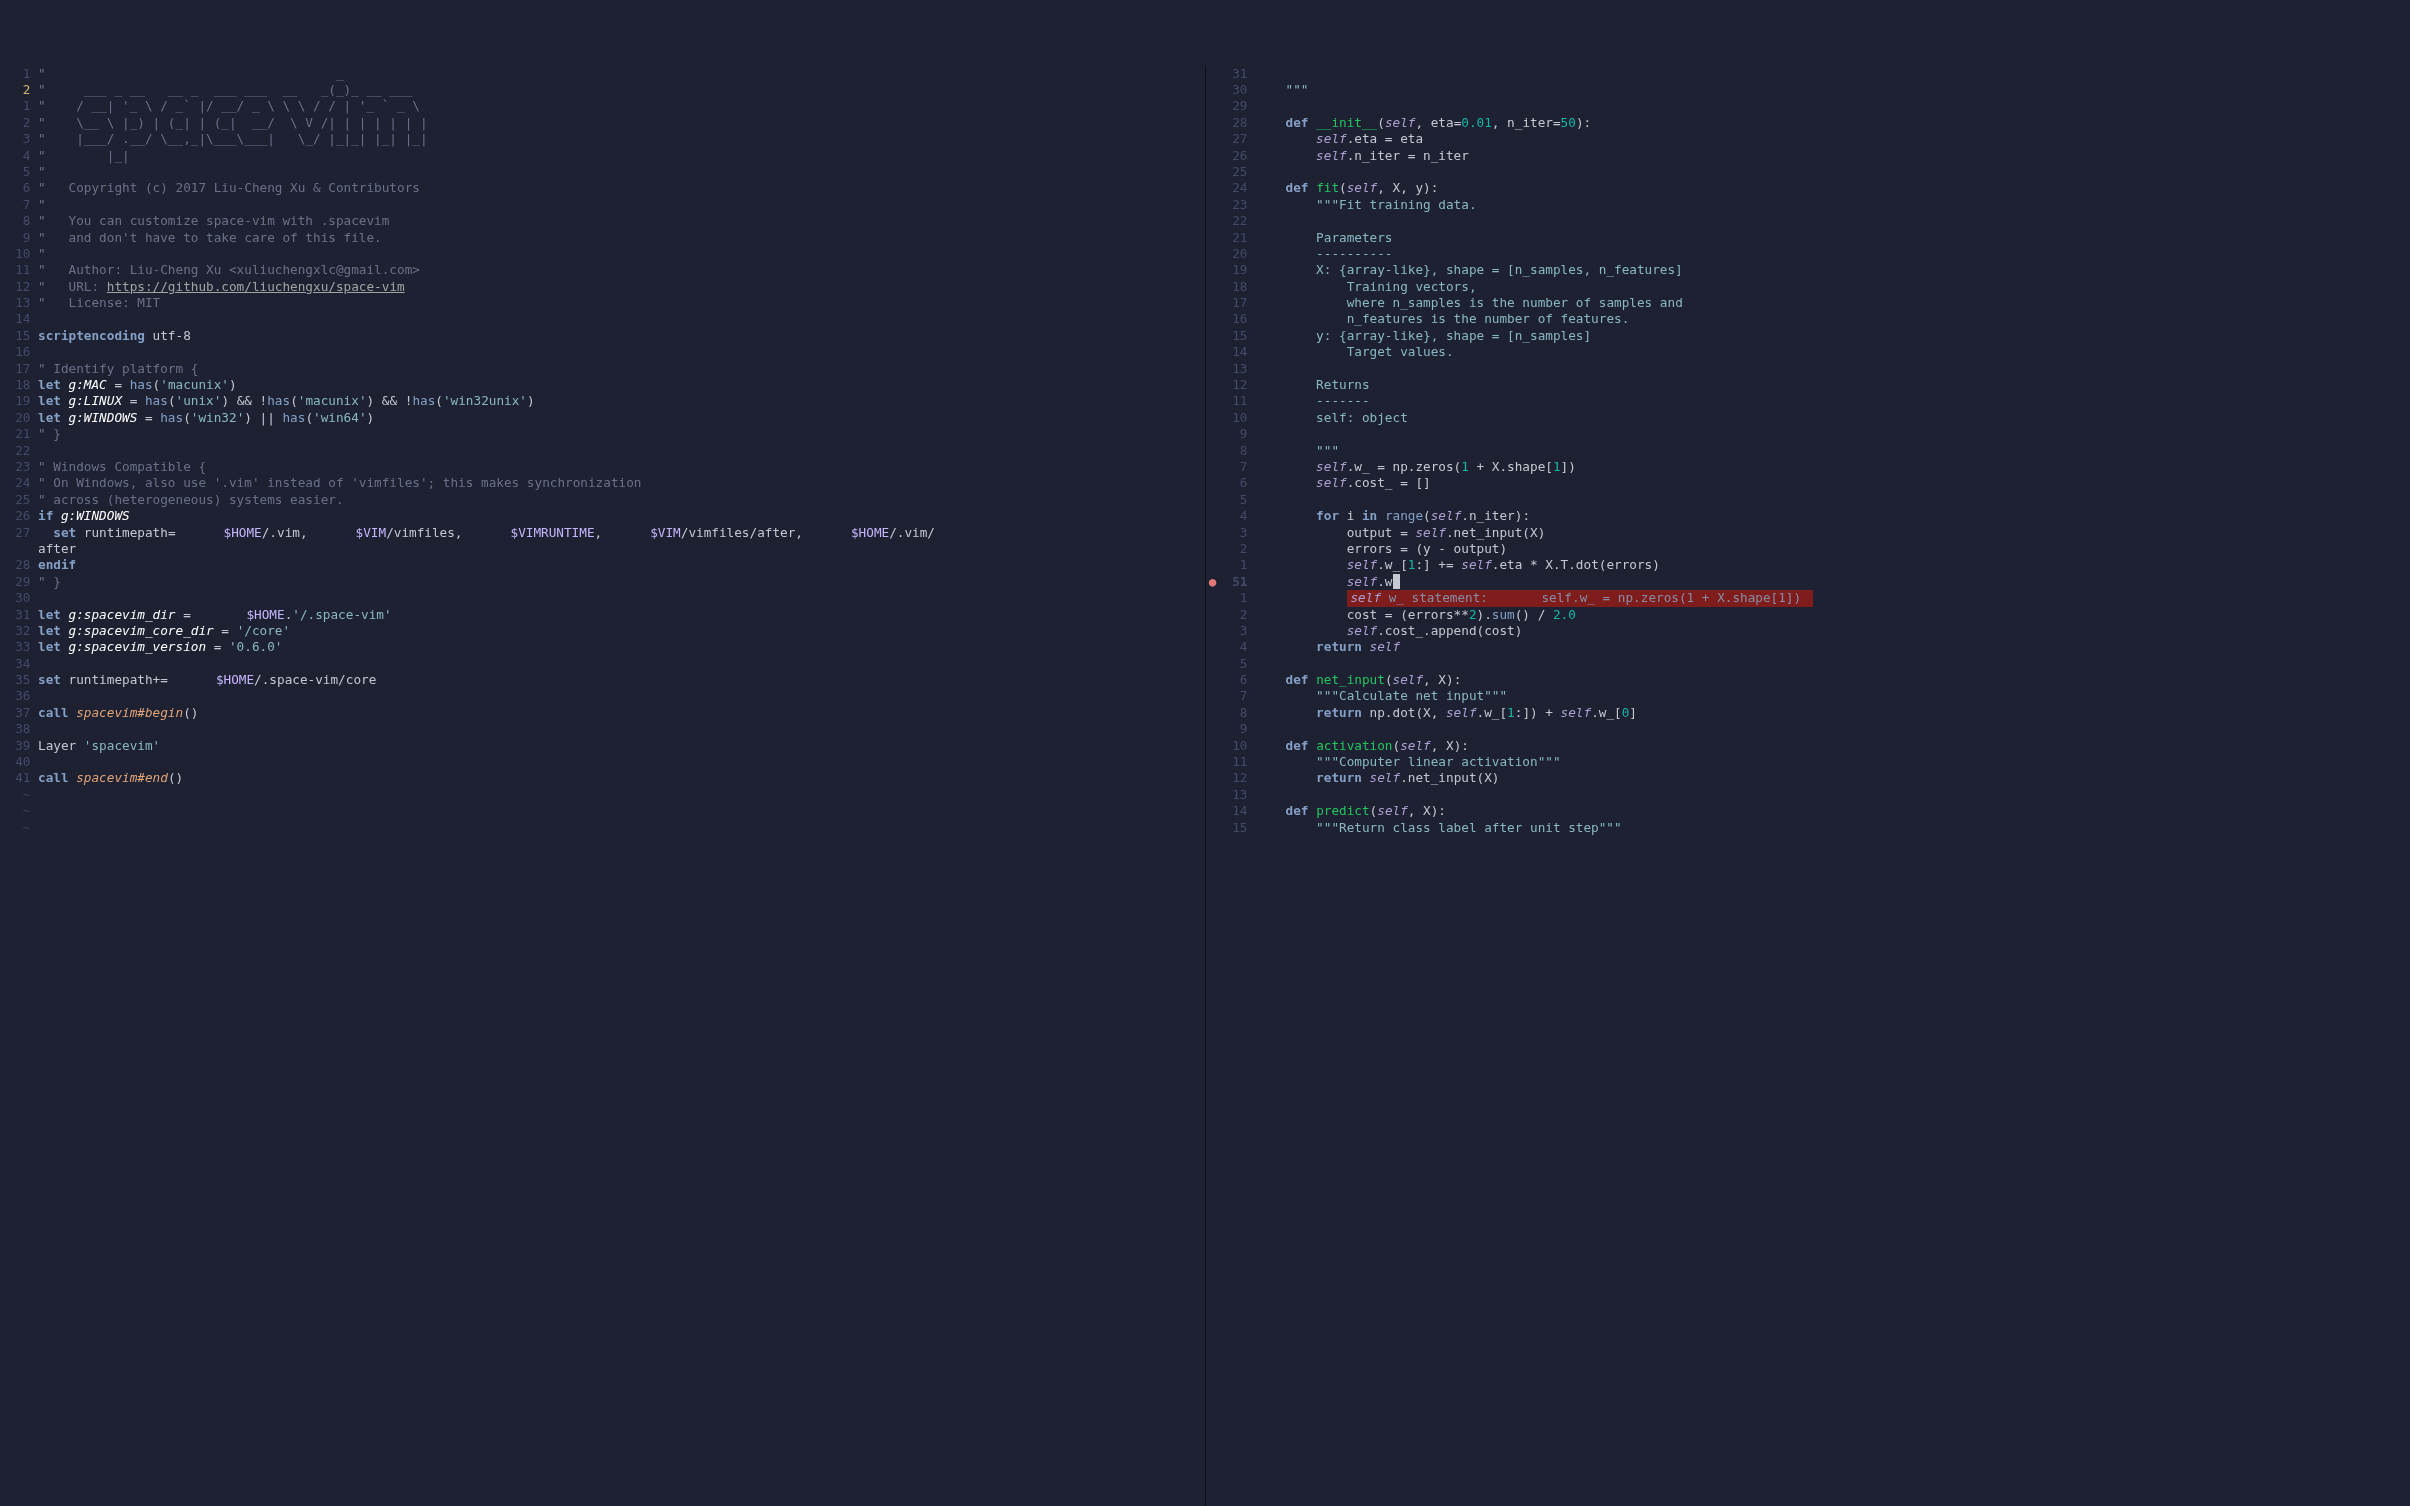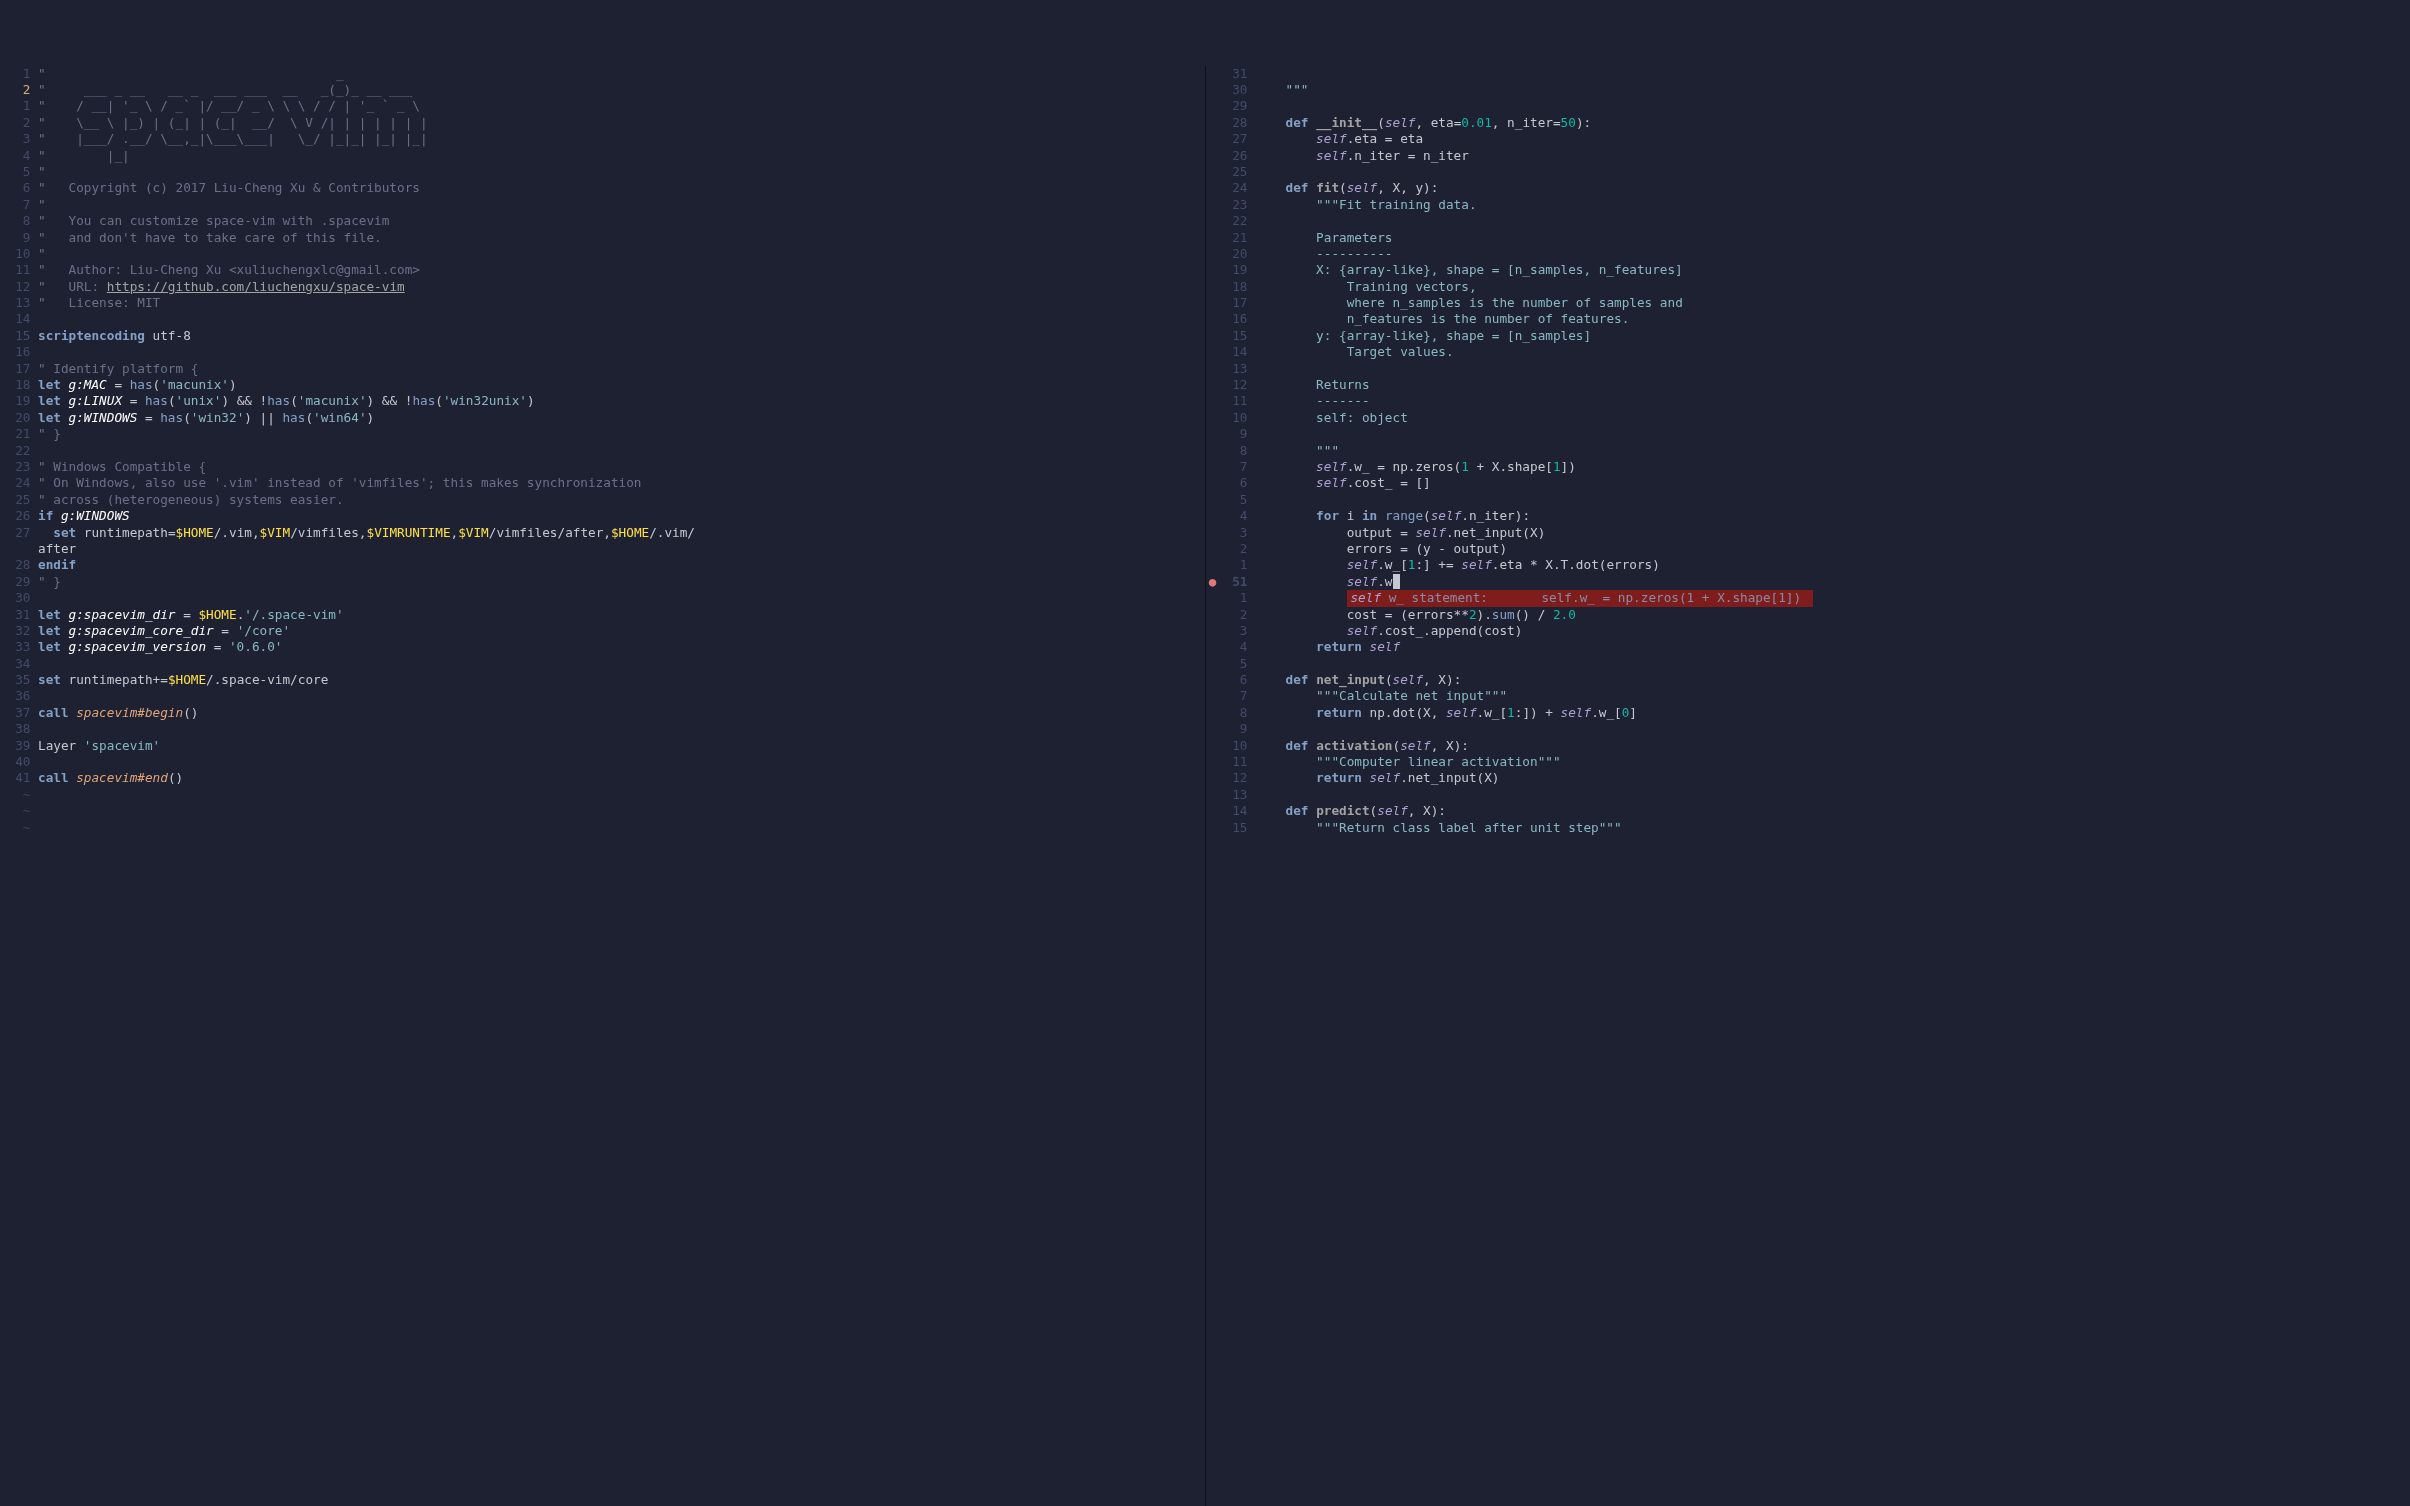--- a/index.html
+++ b/index.html
@@ -24,23 +24,23 @@
 .hl-cursorline { color: #d4b46a; }
 .comment { color: #6b7089; }
 .string { color: #89b8c2; }
 .keyword { color: #84a0c6; font-weight: bold; }
 .func { color: #e2a478; font-style: italic; }
 .number { color: #14b8a6; }
 .ident { color: #c6c8d1; }
 .op { color: #c6c8d1; }
 .def { color: #84a0c6; font-weight: bold; }
 .self { color: #ada0d3; font-style: italic; }
-.pyfunc { color: #a3a3a3; font-weight: bold; }
+.pyfunc { color: #22c55e; }
 .var { color: #ffffff; font-style: italic; }
-.const { color: #fde047; }
+.const { color: #c4b5fd; margin-left: 48px; }
 .call { color: #84a0c6; }
 .url { color: #a3a3a3; text-decoration: underline; }
 .tilde { color: #3d4256; }
 .completion { background: #7f1d1d; color: #888ca6; display: inline-block; padding: 0 3.8px; }
 .pane-right .gutter-right { color: #444b6a; }
 .rel-51 { color: #e2a478; font-weight: bold; }
 .dot-marker { color: #e27878; }
 </style>
 </head>
 <body>

